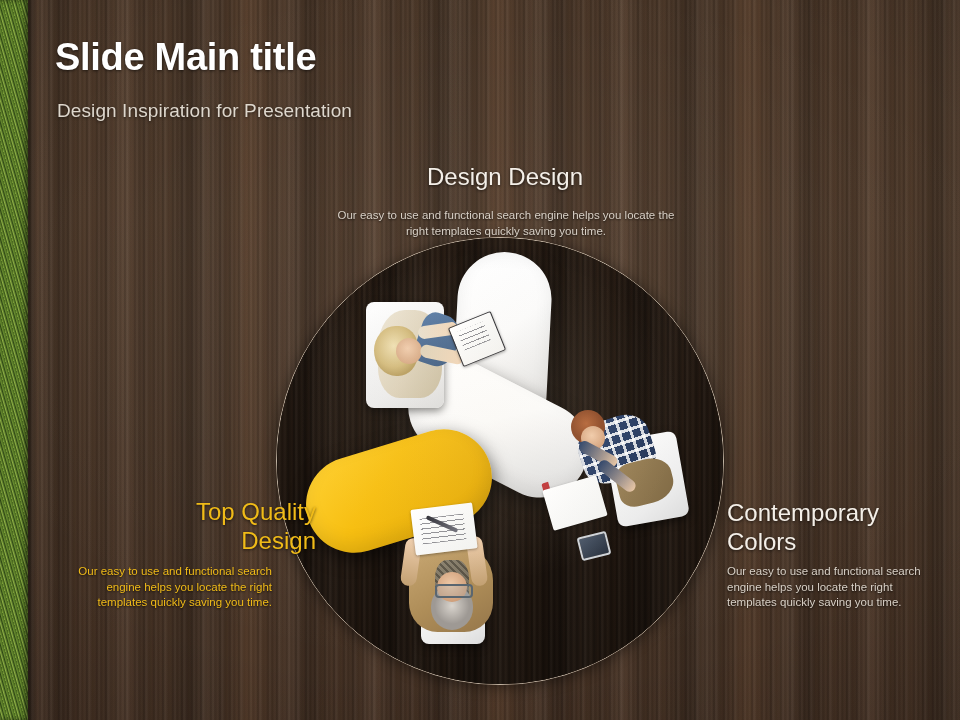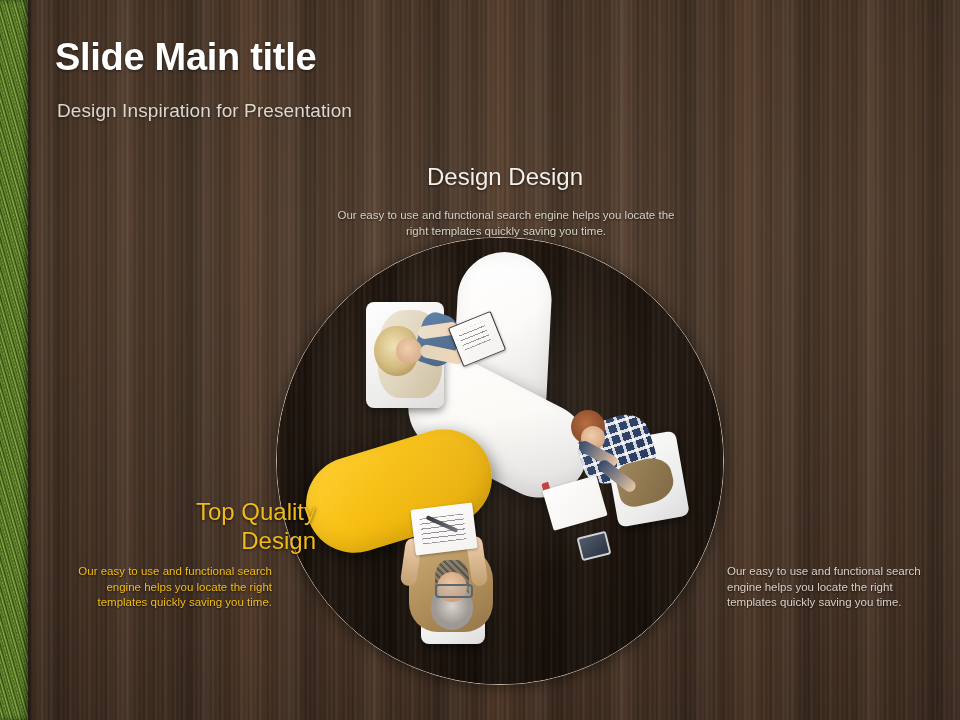--- a/index.html
+++ b/index.html
@@ -452,15 +452,16 @@
 
     <div class="circle-light"></div>
   </div>
 
   <div class="sec-title" id="g1-title">Design Design</div>
   <div class="sec-body" id="g1-body">Our easy to use and functional search engine helps you locate the right templates quickly saving you time.</div>
 
   <div class="sec-title yellow-text" id="g2-title">Top Quality Design</div>
   <div class="sec-body yellow-text" id="g2-body">Our easy to use and functional search engine helps you locate the right templates quickly saving you time.</div>
 
+  <div class="sec-title" id="g3-title">Contemporary Colors</div>
   <div class="sec-body" id="g3-body">Our easy to use and functional search engine helps you locate the right templates quickly saving you time.</div>
 
 </div>
 
 </body></html>

